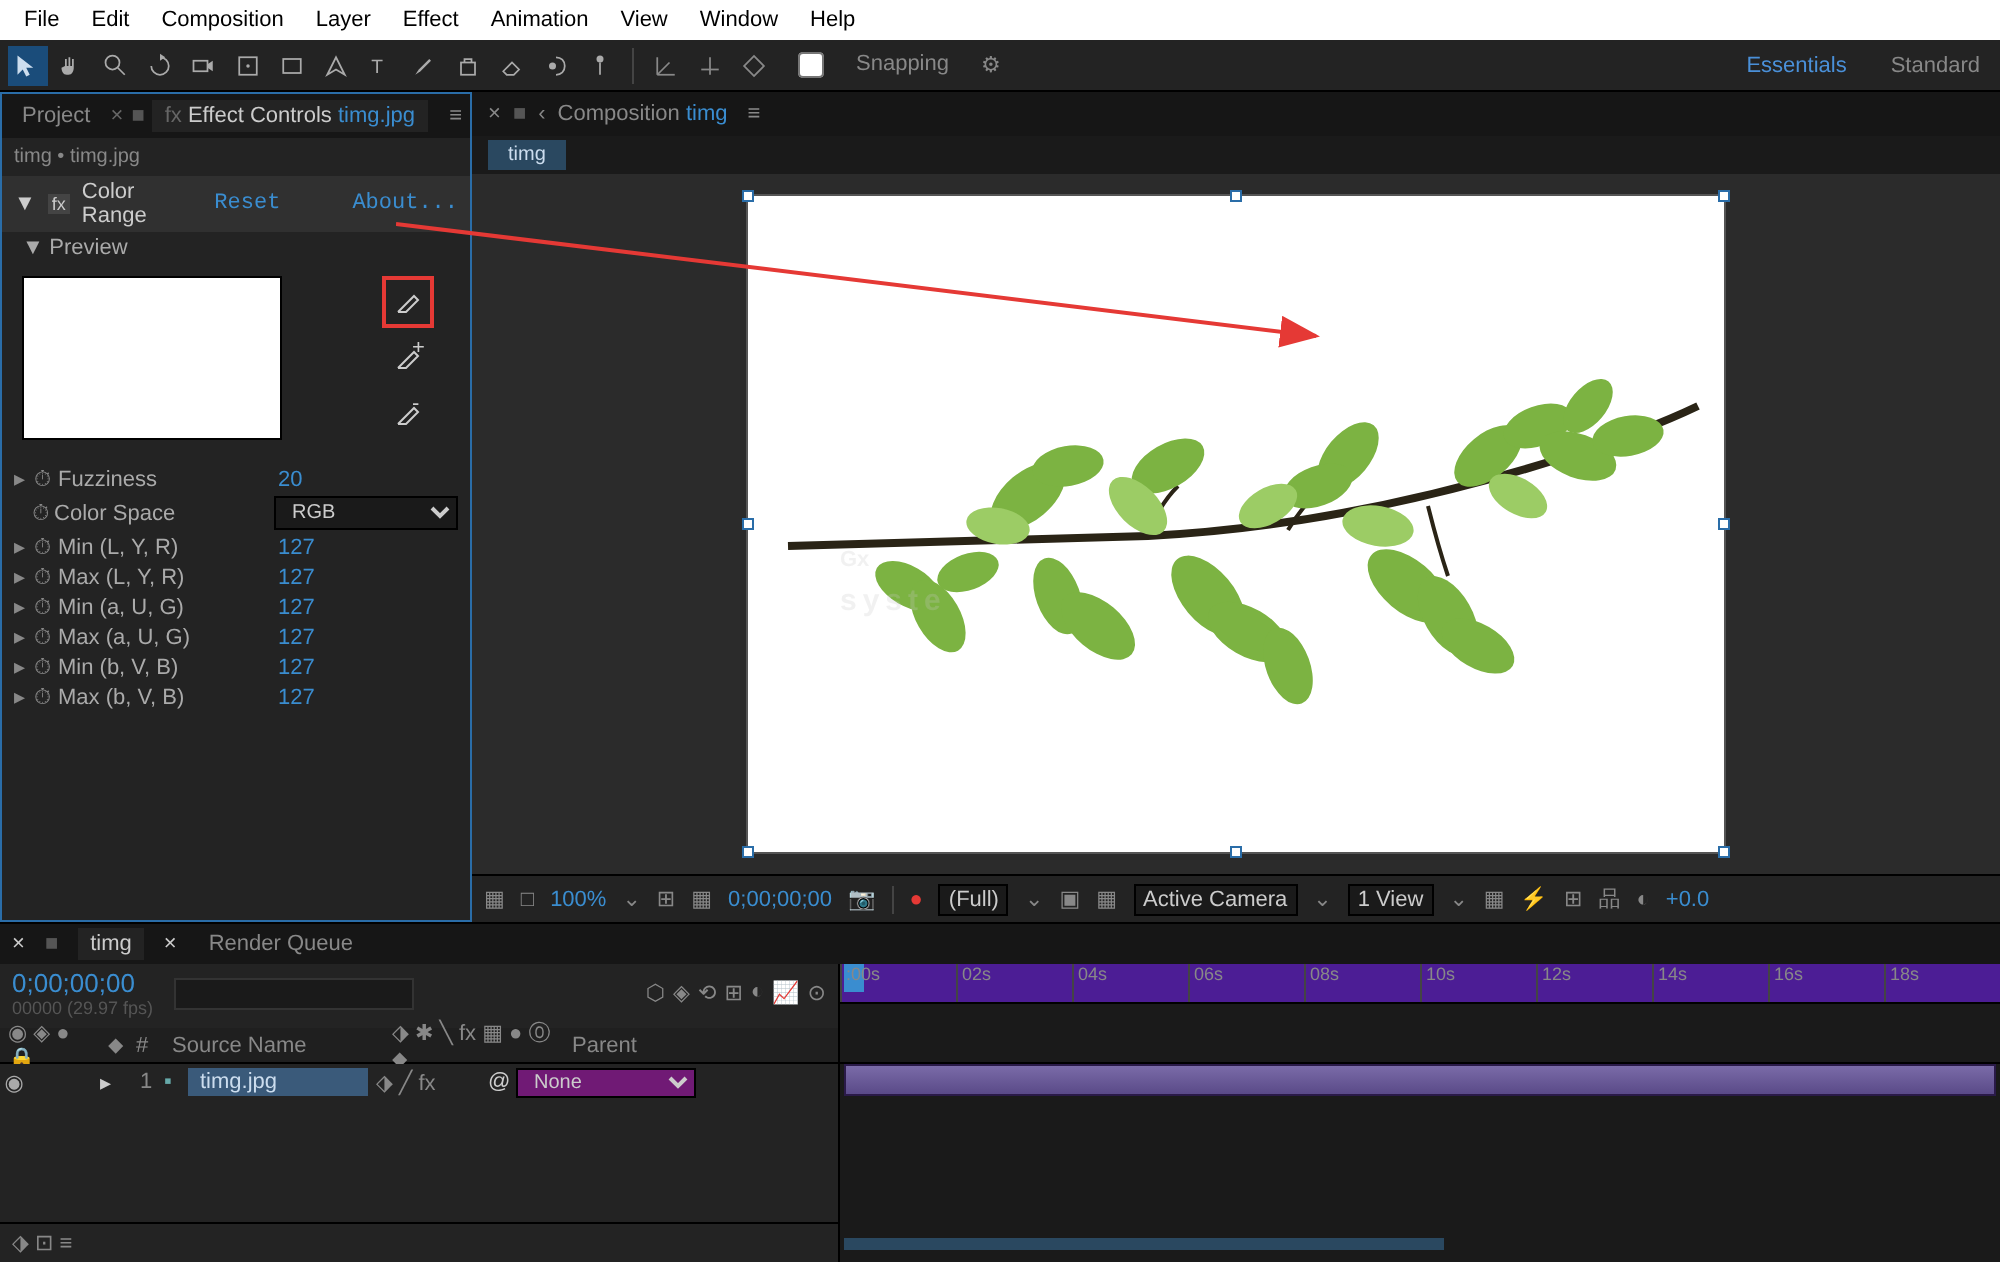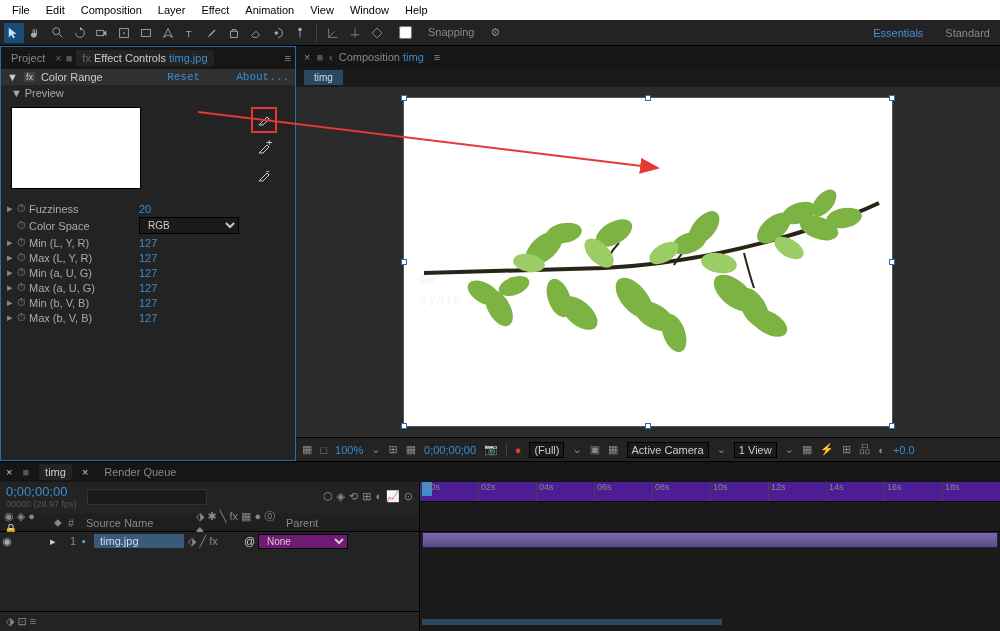--- a/index.html
+++ b/index.html
@@ -10,21 +10,21 @@
 
 .toolbar { background: #232323; height: 26px; display: flex; align-items: center; gap: 2px; padding: 0 4px; border-bottom: 1px solid #000; }
 .tool { width: 20px; height: 20px; display:flex; align-items:center; justify-content:center; color:#aaa; cursor:pointer; }
 .tool.active { background:#1a4c7a; }
 .snapping { margin-left: 10px; display:flex; align-items:flex-start; gap:16px; color:#888; }
 .workspace-switch { margin-left:auto; display:flex; gap:10px;align-items:center; }
 .workspace-switch span { color:#4a90d9; padding: 2px 6px; }
 .workspace-switch span.muted { color:#888; }
 
 .main { display:flex; height: calc(631px - 20px - 26px - 170px); }
-.left-panel { width: 296px; background:#232323; border: 1px solid #2a6da8; display:flex; flex-direction:column; }
+.left-panel { width: 236px; background:#232323; border: 1px solid #2a6da8; display:flex; flex-direction:column; }
 .panel-tabs { background: #161616; height: 22px; display:flex; align-items:center; padding: 0 4px; gap:4px; font-size:10px; color:#888;}
 .panel-tabs .tab { padding: 2px 6px; }
 .panel-tabs .tab.active { background:#232323; color:#ccc; }
 .panel-tabs .icon-x { color:#666; cursor:pointer; }
 
 .breadcrumb { padding: 4px 6px; font-size:10px; color:#888; }
 .effect-row { display:flex; align-items:center; padding: 2px 6px; font-size:10px; gap:6px; }
 .effect-name { color:#ccc; }
 .link-blue { color:#3a8dd0; cursor:pointer;font-family:Liberation Mono, monospace; }
 .effect-header { background:#303030; }
@@ -78,21 +78,21 @@
 .layer-row .eye { width:14px; color:#aaa; text-align:center; }
 .layer-row .num { width:18px; text-align:center; color:#888; }
 .layer-row .name { background:#3a5a7a; color:#cde; padding:1px 6px; width:90px;}
 .layer-row .sw { width:60px; color:#888; padding:0 4px; }
 .parent-dd { background:#701a75; border:1px solid #000; padding:0 4px; color:#ccc; width:90px; font-size:10px;}
 .track-area { flex:1; position:relative; }
 .track-bar { position:absolute; left:2px; right:2px; top:18px; height:16px; background:linear-gradient(#7a6ba8,#5a4a88); border:1px solid #2a1a48;}
 .timescale { position:absolute; bottom:6px; left:2px; right:2px; height:6px; }
 
 .watermark { position:absolute; left:420px; top:250px; color:rgba(200,200,200,0.25); font-size:36px; font-weight:bold; pointer-events:none; }
-.watermark small{ display:block; font-size:12px; font-weight:normal; letter-spacing:3px;}
+.watermark small{ display:block; font-size:15px; font-weight:bold; letter-spacing:3px;}
 
 svg.arrow-annot { position:absolute; pointer-events:none; }
 .icon { width:14px; height:14px; }
 </style>
 </head>
 <body>
 
 <div class="menubar">
   <span>File</span>
   <span>Edit</span>
@@ -218,20 +218,21 @@
   <div class="left-panel">
     <div class="panel-tabs">
       <span class="tab">Project</span>
       <span class="icon-x">×</span>
       <span style="color:#555">■</span>
       <span class="tab active">
         <span class="icon-x">fx</span> <span>Effect Controls</span> <span style="color:#3a8dd0">timg.jpg</span>
       </span>
       <span style="margin-left:auto">≡</span>
     </div>
+    <div class="breadcrumb">timg • timg.jpg</div>
     <div class="effect-row effect-header">
       <span>▼</span>
       <span style="background:#444;padding:0 2px;font-size:9px">fx</span>
       <span class="effect-name">Color Range</span>
       <span class="link-blue" style="margin-left:auto">Reset</span>
       <span class="link-blue" style="margin-left:30px">About...</span>
     </div>
     <div class="preview-label"><span>▼</span> <span>Preview</span></div>
     <div class="preview-area">
       <div class="preview-box"></div>

